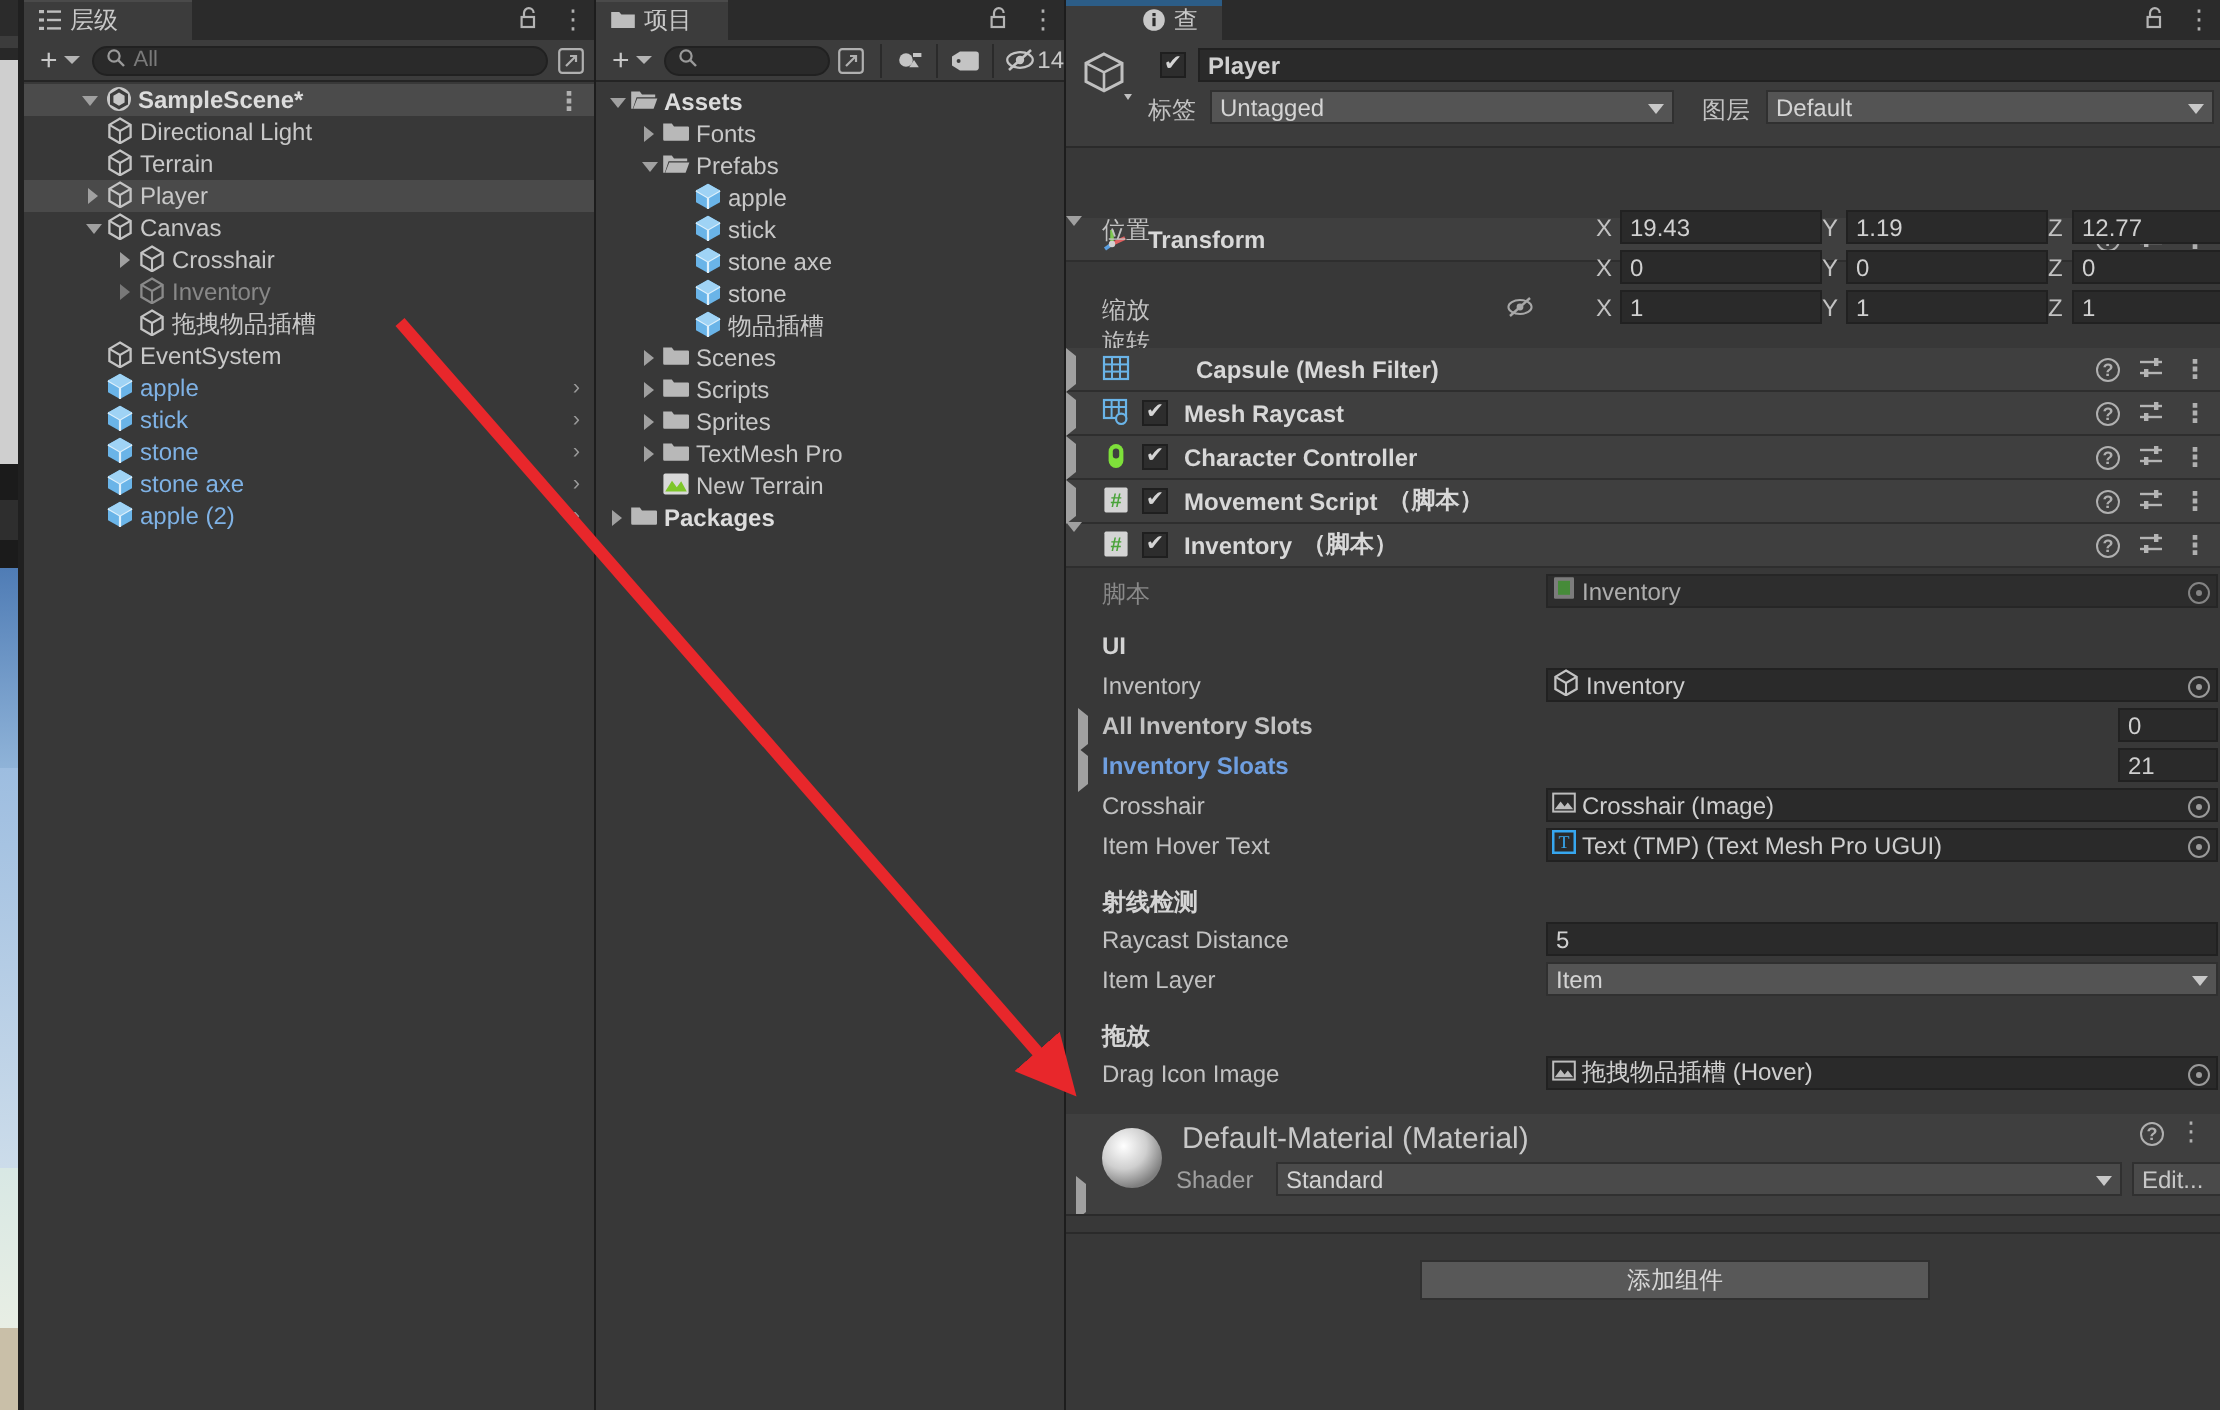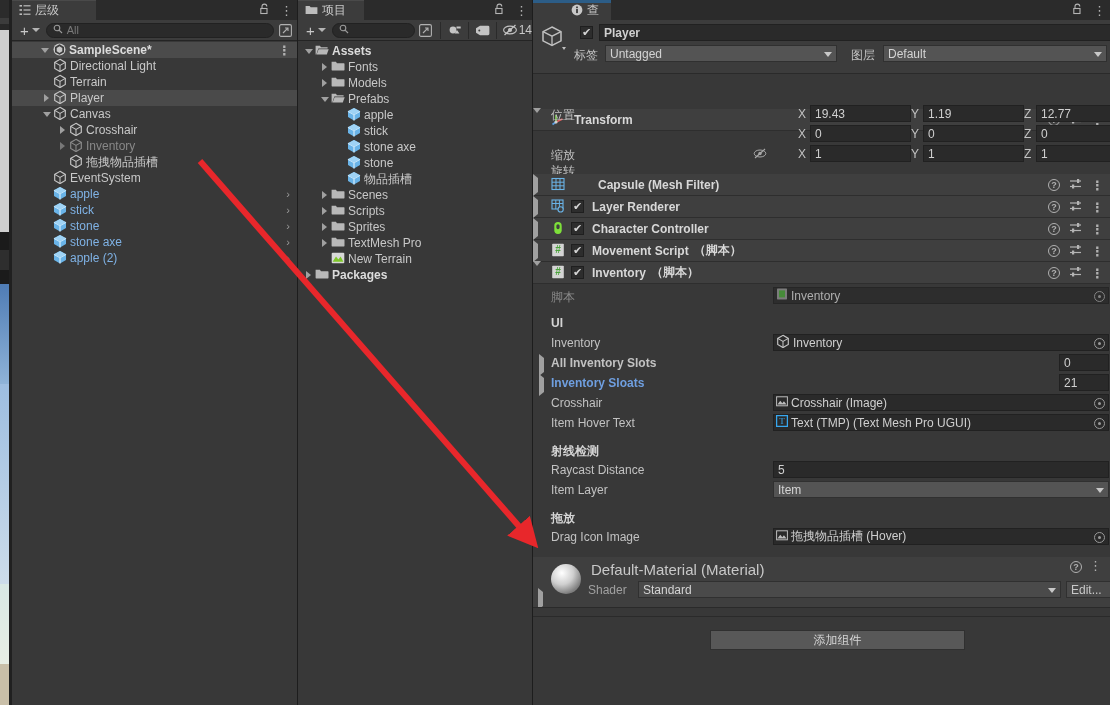--- a/index.html
+++ b/index.html
@@ -444,29 +444,20 @@
             <span class="glabel" style="font-weight:bold;color:#dcdcdc;">Assets</span>
           </div>
           <div class="hrow" style="padding-left: 20px;">
             <span class="foldout">
               <i class="tri-r"></i>
             </span>
             <span class="ico"><svg width="14" height="12" viewBox="0 0 14 12">
     <path d="M0.6 1.8 h4.3 l1.1 1.4 h6.9 a0.6 0.6 0 0 1 0.6 0.6 V9.8 a0.6 0.6 0 0 1 -0.6 0.6 H1.2 a0.6 0.6 0 0 1 -0.6 -0.6 Z" fill="#b8b8b8"></path>
   </svg></span>
             <span class="glabel" style="">Fonts</span>
-          </div>
-          <div class="hrow" style="padding-left: 20px;">
-            <span class="foldout">
-              <i class="tri-r"></i>
-            </span>
-            <span class="ico"><svg width="14" height="12" viewBox="0 0 14 12">
-    <path d="M0.6 1.8 h4.3 l1.1 1.4 h6.9 a0.6 0.6 0 0 1 0.6 0.6 V9.8 a0.6 0.6 0 0 1 -0.6 0.6 H1.2 a0.6 0.6 0 0 1 -0.6 -0.6 Z" fill="#b8b8b8"></path>
-  </svg></span>
-            <span class="glabel" style="">Models</span>
           </div>
           <div class="hrow" style="padding-left: 20px;">
             <span class="foldout">
               <i class="tri-d"></i>
             </span>
             <span class="ico"><svg width="14" height="12" viewBox="0 0 14 12">
       <path d="M0.6 1.8 h4.3 l1.1 1.4 h6.6 V4.6 H3.3 L1.4 10.4 H0.6 Z" fill="#b8b8b8"></path>
       <path d="M1.6 10.4 L3.6 5.2 H13.7 L11.8 10.4 Z" fill="#b8b8b8"></path>
     </svg></span>
             <span class="glabel" style="">Prefabs</span>
@@ -714,21 +705,21 @@
         <div class="comp-row">
           <span class="foldout" style="width:18px;"><i class="tri-r"></i></span>
           <span class="ico"><svg width="14" height="14" viewBox="0 0 14 14">
     <rect x="1" y="1" width="11" height="9" fill="none" stroke="#6ab4e8" stroke-width="1.1"></rect>
     <line x1="4.8" y1="1" x2="4.8" y2="10" stroke="#6ab4e8" stroke-width="1"></line>
     <line x1="8.4" y1="1" x2="8.4" y2="10" stroke="#6ab4e8" stroke-width="1"></line>
     <line x1="1" y1="4.5" x2="12" y2="4.5" stroke="#6ab4e8" stroke-width="1"></line>
     <circle cx="9.6" cy="10.4" r="2.6" fill="#3f3f3f" stroke="#6ab4e8" stroke-width="1.1"></circle>
   </svg></span>
           <span class="chk" style="margin-left:6px;">✔</span>
-          <span style="margin-left:8px;">Layer Renderer</span>
+          <span style="margin-left:8px;">Mesh Raycast</span>
           <span class="rh">
       <span class="helpico">?</span>
       <span class="ico">
         <svg width="13" height="12" viewBox="0 0 13 12">
           <line x1="1" y1="3" x2="12" y2="3" stroke="#b4b4b4" stroke-width="1.2"></line>
           <line x1="1" y1="8.5" x2="12" y2="8.5" stroke="#b4b4b4" stroke-width="1.2"></line>
           <rect x="8" y="1" width="2.2" height="4" fill="#b4b4b4"></rect>
           <rect x="3" y="6.5" width="2.2" height="4" fill="#b4b4b4"></rect>
         </svg></span>
       <span class="kebab">⋮</span>

